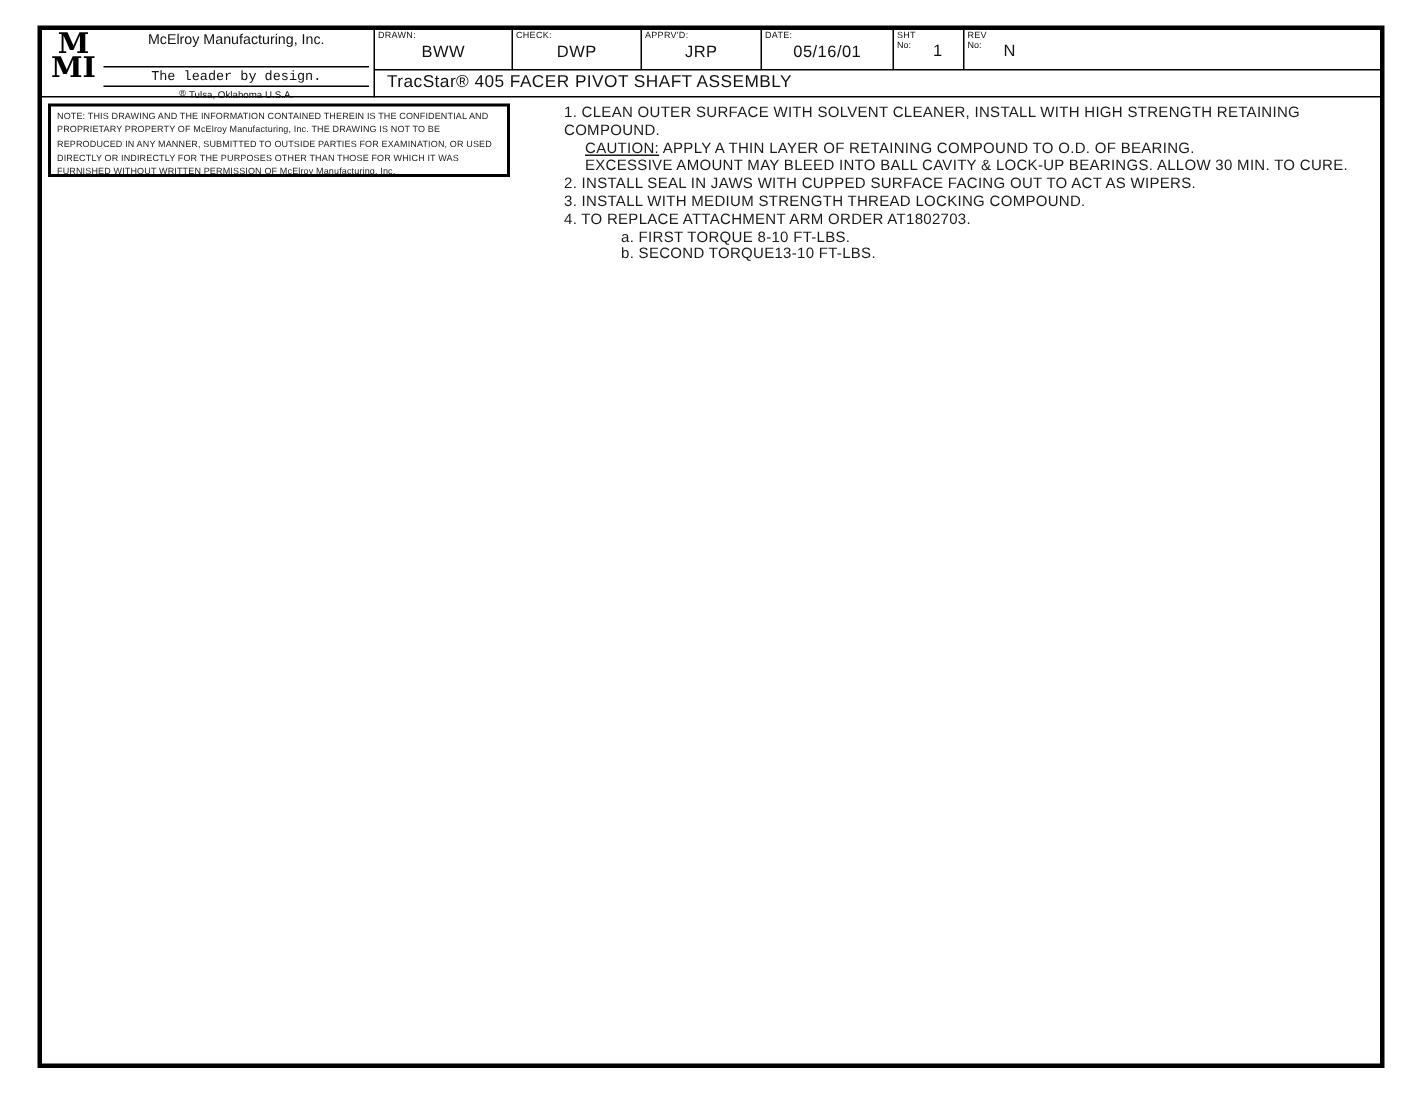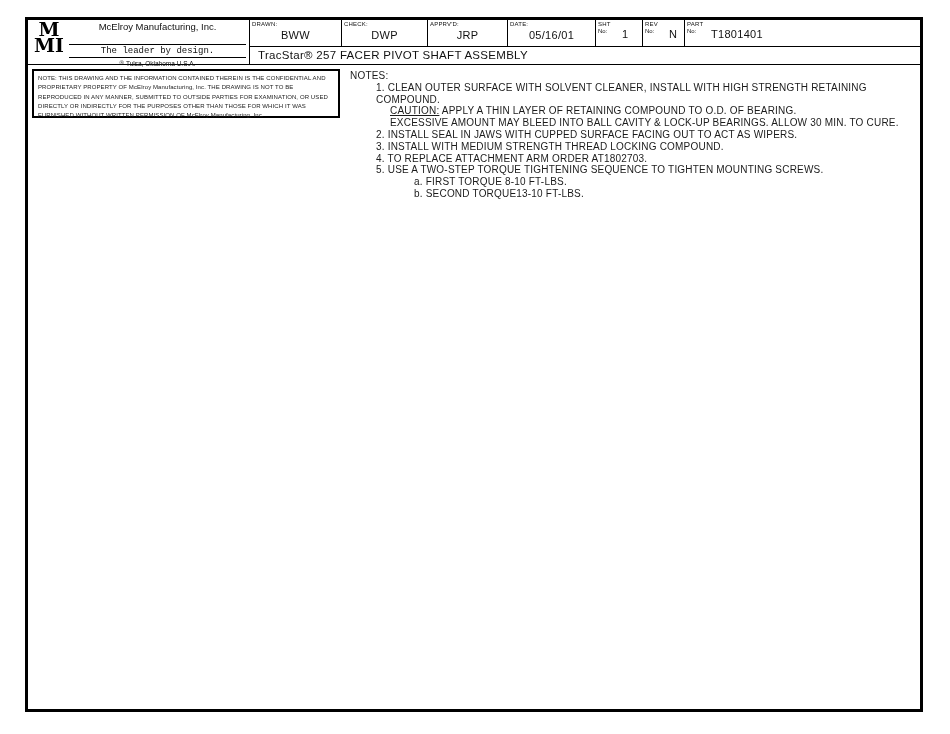--- a/index.html
+++ b/index.html
@@ -349,33 +349,26 @@
       <div class="tb-cell" style="width: 47px; flex: 0 0 auto;">
         <div class="tb-label">SHT</div>
         <div class="tb-label2">No:</div>
         <div class="tb-value left">1</div>
       </div>
       <div class="tb-cell" style="width: 42px; flex: 0 0 auto;">
         <div class="tb-label">REV</div>
         <div class="tb-label2">No:</div>
         <div class="tb-value left">N</div>
       </div>
-      <div class="tb-cell" style="flex: 1 1 0%;">
-        <div class="tb-label">PART</div>
-        <div class="tb-label2">No:</div>
-        <div class="tb-value left">T1801401</div>
-      </div>
     </div>
-  <div id="title-row">TracStar® 257 FACER PIVOT SHAFT ASSEMBLY</div>
+  <div id="title-row">TracStar® 405 FACER PIVOT SHAFT ASSEMBLY</div>
   <div id="conf-box">NOTE: THIS DRAWING AND THE INFORMATION CONTAINED THEREIN IS THE CONFIDENTIAL AND PROPRIETARY PROPERTY OF McElroy Manufacturing, Inc. THE DRAWING IS NOT TO BE REPRODUCED IN ANY MANNER, SUBMITTED TO OUTSIDE PARTIES FOR EXAMINATION, OR USED DIRECTLY OR INDIRECTLY FOR THE PURPOSES OTHER THAN THOSE FOR WHICH IT WAS FURNISHED WITHOUT WRITTEN PERMISSION OF McElroy Manufacturing, Inc.</div>
   <div id="notes">
-    <div class="note-head">NOTES:</div>
   <div class="note-line i1"><span>1. CLEAN OUTER SURFACE WITH SOLVENT CLEANER, INSTALL WITH HIGH STRENGTH RETAINING COMPOUND.</span></div>
       <div class="note-line i2"><span class="u">CAUTION:</span><span> APPLY A THIN LAYER OF RETAINING COMPOUND TO O.D. OF BEARING.</span></div>
       <div class="note-line i2"><span>EXCESSIVE AMOUNT MAY BLEED INTO BALL CAVITY &amp; LOCK-UP BEARINGS. ALLOW 30 MIN. TO CURE.</span></div>
       <div class="note-line i1"><span>2. INSTALL SEAL IN JAWS WITH CUPPED SURFACE FACING OUT TO ACT AS WIPERS.</span></div>
       <div class="note-line i1"><span>3. INSTALL WITH MEDIUM STRENGTH THREAD LOCKING COMPOUND.</span></div>
       <div class="note-line i1"><span>4. TO REPLACE ATTACHMENT ARM ORDER AT1802703.</span></div>
-      <div class="note-line i1"><span>5. USE A TWO-STEP TORQUE TIGHTENING SEQUENCE TO TIGHTEN MOUNTING SCREWS.</span></div>
       <div class="note-line i3"><span>a. FIRST TORQUE 8-10 FT-LBS.</span></div>
       <div class="note-line i3"><span>b. SECOND TORQUE13-10 FT-LBS.</span></div>
     </div>
 </div>
 
 </body></html>

